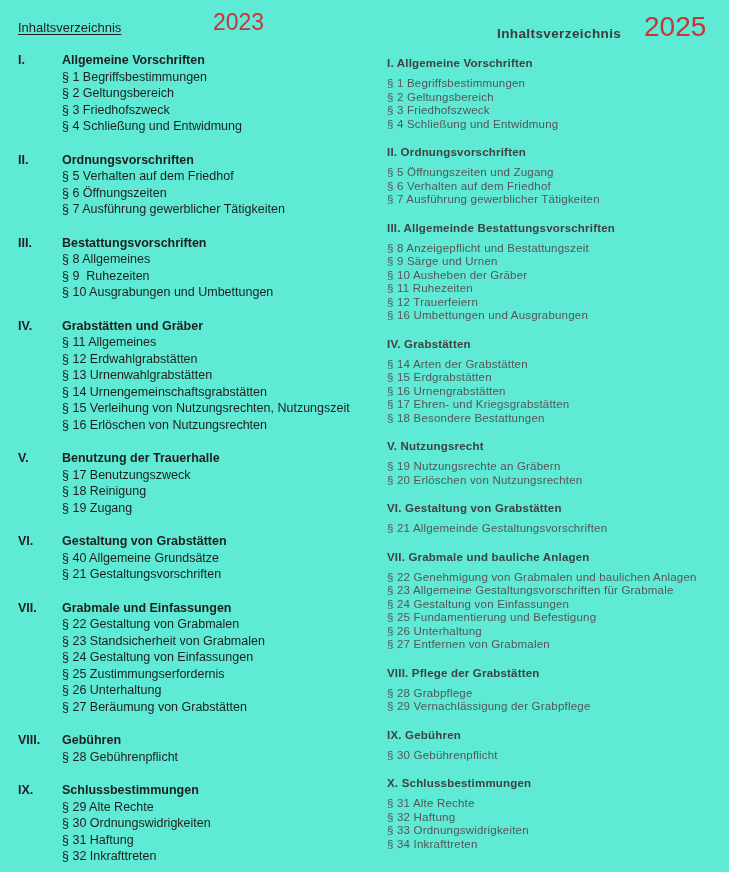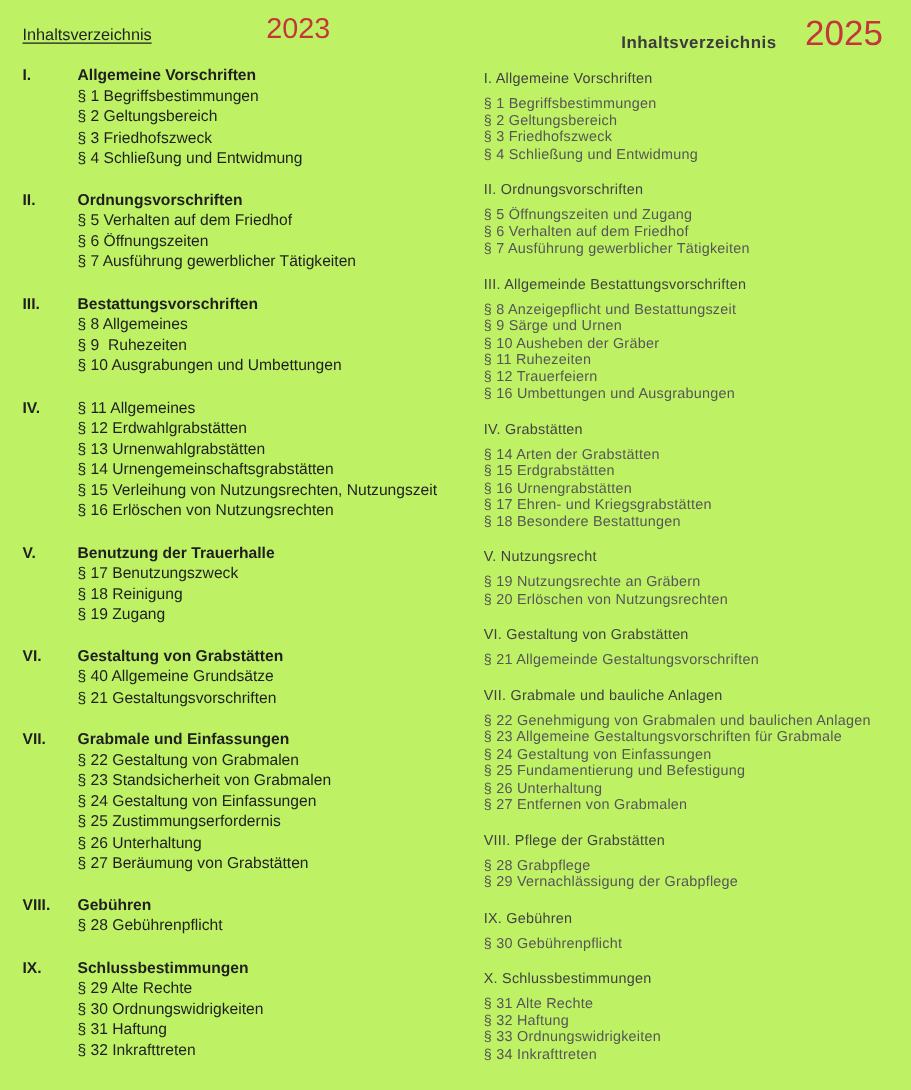--- a/index.html
+++ b/index.html
@@ -1,19 +1,19 @@
 <!DOCTYPE html>
 <html><head>
 <meta charset="utf-8">
 <style>
   html,body{margin:0;padding:0;background:#ffffff;}
   .page{
     position:relative;
     width:729px;height:872px;
-    background:#bef264;
+    background:#5eead4;
     font-family:"Liberation Sans", sans-serif;
     overflow:hidden;
   }
 
   
   .l-title{
     position:absolute;left:18px;top:20px;
     font-size:13px;color:#1f1f1f;
     text-decoration:underline;
     text-underline-offset:2px;
@@ -55,21 +55,21 @@
   }
 
   
   .r-col{
     position:absolute;left:387px;top:56px;width:338px;
     font-size:11.5px;line-height:13.5px;color:#565658;
     letter-spacing:0.2px;
   }
   .r-section{margin-bottom:14px;}
   .r-head{
-    font-weight:normal;color:#414144;
+    font-weight:bold;color:#414144;
     line-height:14px;margin-bottom:7px;white-space:pre;
   }
   .r-item{white-space:pre;}
 </style>
 </head>
 <body>
 
 <div class="page">
 
   <div class="l-title">Inhaltsverzeichnis</div>
@@ -96,20 +96,21 @@
       </div>
       <div class="l-section">
         <span class="l-num">III.</span>
         <div class="l-head">Bestattungsvorschriften</div>
         <div class="l-item">§ 8 Allgemeines</div>
         <div class="l-item">§ 9  Ruhezeiten</div>
         <div class="l-item">§ 10 Ausgrabungen und Umbettungen</div>
       </div>
       <div class="l-section">
         <span class="l-num">IV.</span>
+        <div class="l-head">Grabstätten und Gräber</div>
         <div class="l-item">§ 11 Allgemeines</div>
         <div class="l-item">§ 12 Erdwahlgrabstätten</div>
         <div class="l-item">§ 13 Urnenwahlgrabstätten</div>
         <div class="l-item">§ 14 Urnengemeinschaftsgrabstätten</div>
         <div class="l-item">§ 15 Verleihung von Nutzungsrechten, Nutzungszeit</div>
         <div class="l-item">§ 16 Erlöschen von Nutzungsrechten</div>
       </div>
       <div class="l-section">
         <span class="l-num">V.</span>
         <div class="l-head">Benutzung der Trauerhalle</div>

